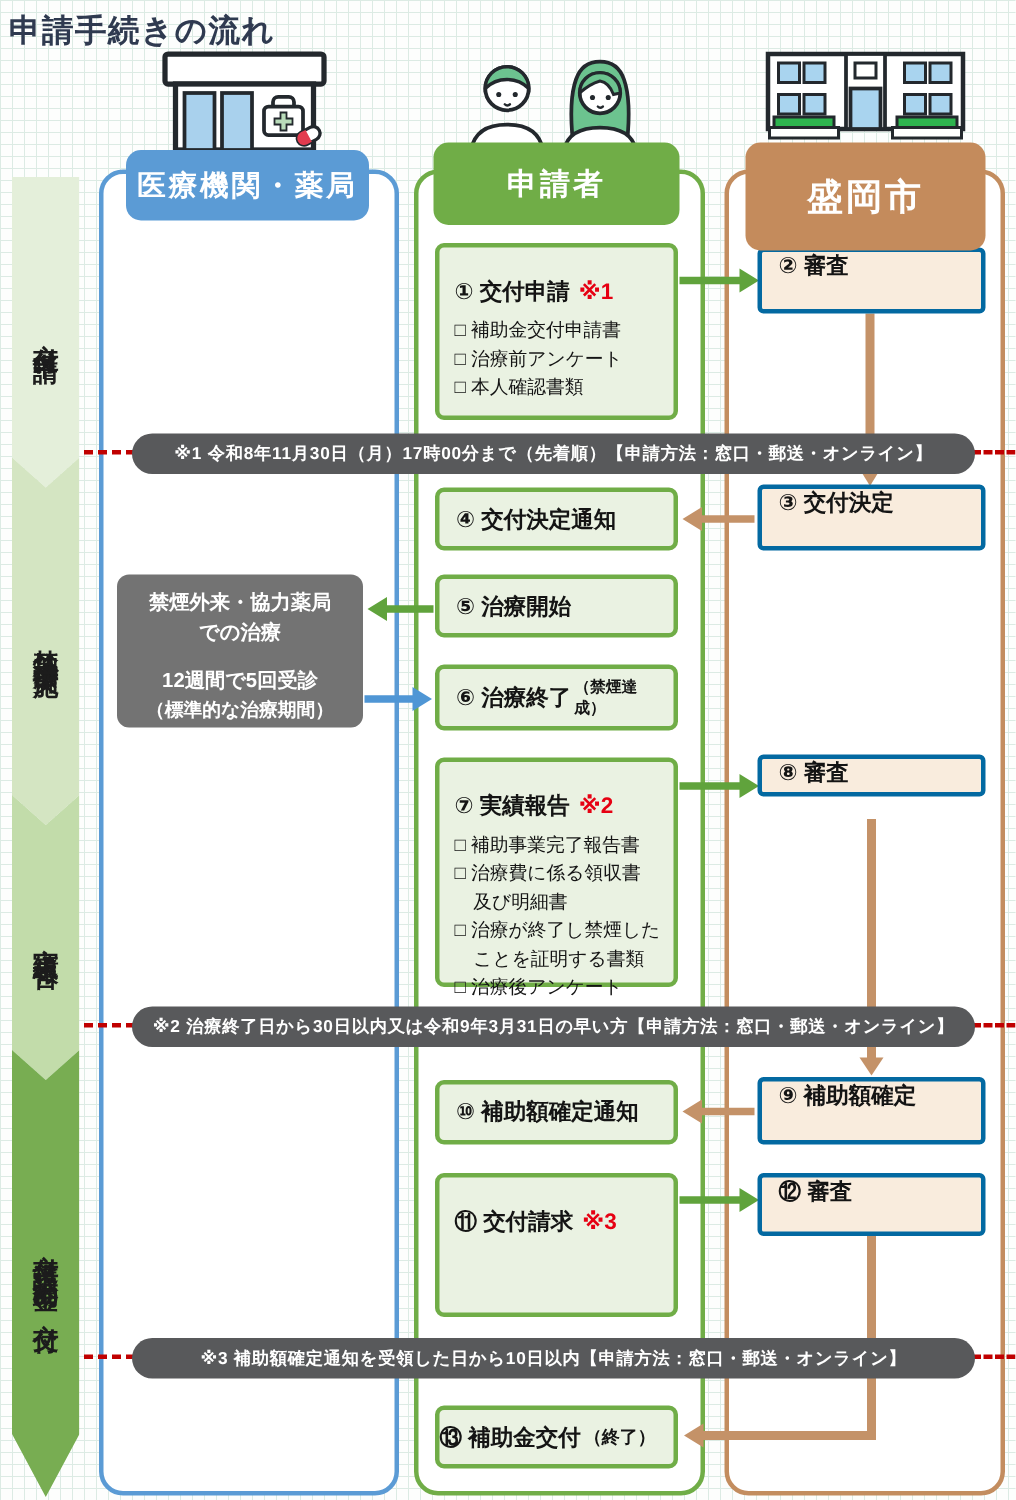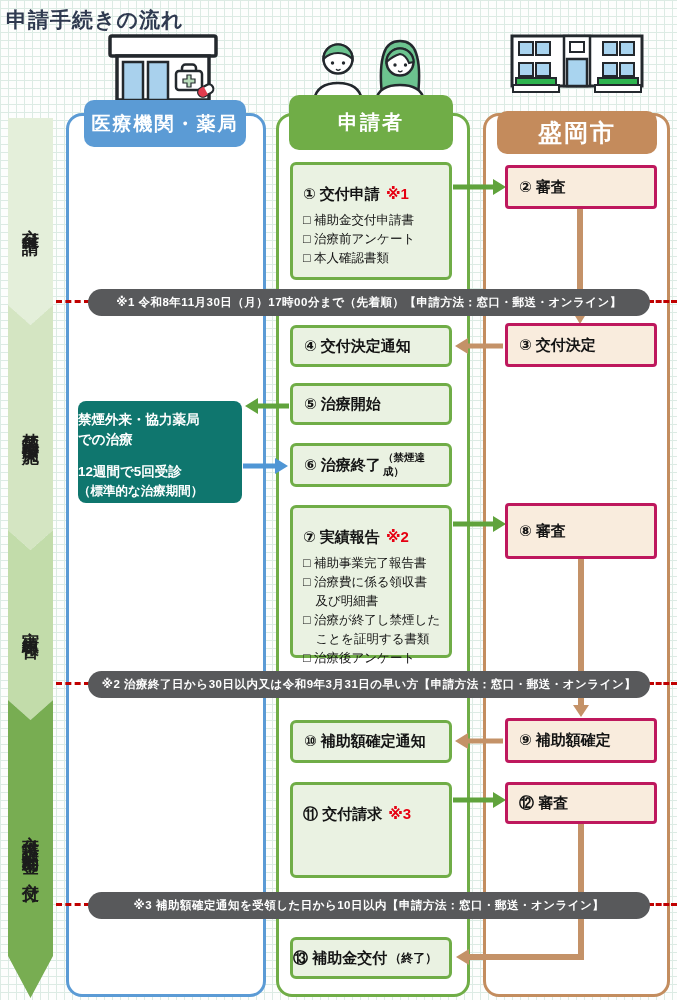--- a/index.html
+++ b/index.html
@@ -25,21 +25,21 @@
   .col-green { left: 276px; top: 113px; width: 194px; height: 884px; border: 3px solid #70ad47; }
   .col-tan   { left: 483px; top: 113px; width: 187px; height: 884px; border: 3px solid #c38d5f; }
   
   .colhead {
     position: absolute; z-index: 15; color: #fff; font-weight: bold;
     display: flex; align-items: center; justify-content: center;
     border-radius: 10px; letter-spacing: 2px;
   }
   .h-med  { left: 84px;  top: 100px; width: 162px; height: 47px; font-size: 19px; background: #5b9bd5; }
   .h-app  { left: 289px; top: 95px;  width: 164px; height: 55px; font-size: 20px; background: #70ad47; }
-  .h-city { left: 497px; top: 95px;  width: 160px; height: 43px; font-size: 24px; background: #c48b5c; margin-top: 16px; }
+  .h-city { left: 497px; top: 95px;  width: 160px; height: 72px; font-size: 24px; background: #c48b5c; }
   .colicon { position: absolute; z-index: 14; }
   #icon-pharmacy { left: 106px; top: 33px; }
   #icon-people   { left: 300px; top: 25px; }
   #icon-building { left: 504px; top: 32px; }
   
   .seg {
     position: absolute; left: 8px; width: 45px; z-index: 2;
     display: flex; align-items: center; justify-content: center;
   }
   .seg span {
@@ -55,48 +55,48 @@
   .seg4 { top: 700px; height: 298px; background: #78ad52;
     clip-path: polygon(0 0, 50% 20px, 100% 0, 100% calc(100% - 42px), 50% 100%, 0 calc(100% - 42px)); }
   
   .gbox {
     position: absolute; left: 290px; width: 162px; z-index: 10;
     background: #eaf2e2; border: 3px solid #70ad47; border-radius: 6px;
     color: #141414;
   }
   .tbox {
     position: absolute; left: 505px; width: 152px; z-index: 10;
-    background: #f9ecdd; border: 3px solid #be185d; border-radius: 4px;
-    display: flex; align-items: center; padding: 0 11px; color: #141414;
+    background: #f9ecdd; border: 3px solid #0369a1; border-radius: 4px;
+    display: flex; align-items: flex-start; padding: 0 11px; color: #141414;
   }
   .rowbox { display: flex; align-items: center; padding: 0 11px; }
   .btitle { font-size: 15px; font-weight: bold; white-space: nowrap; }
   .note { color: #e60012; font-weight: bold; font-size: 15px; margin-left: 6px; }
   .suffix { font-size: 10.5px; font-weight: bold; margin-left: 2px; }
   .listbox { padding: 20px 6px 6px 10px; }
   .check { font-size: 12.5px; line-height: 1.52; margin-top: 7px; }
   .check div { white-space: nowrap; }
   #box1  { top: 162px; height: 118px; }
   #box4  { top: 325px; height: 42px; }
   #box5  { top: 383px; height: 42px; }
   #box6  { top: 443px; height: 44px; }
   #box7  { top: 505px; height: 153px; }
   #box10 { top: 720px; height: 43px; }
   #box11 { top: 782px; height: 96px; }
   #box13 { top: 937px; height: 42px; justify-content: flex-start; display:flex; align-items:center; }
   #box2  { top: 165px; height: 44px; }
   #box3  { top: 323px; height: 44px; }
-  #box8  { top: 503px; height: 56px; }
+  #box8  { top: 503px; height: 28px; }
   #box9  { top: 718px; height: 45px; }
   #box12 { top: 782px; height: 42px; }
   
   .treatbox {
-    position: absolute; left: 78px; top: 401px; width: 164px; height: 102px;
-    background: #0f766e; border-radius: 8px; z-index: 10;
-    color: #fff; font-weight: bold; 
+    position: absolute; left: 78px; top: 383px; width: 164px; height: 102px;
+    background: #737373; border-radius: 8px; z-index: 10;
+    color: #fff; font-weight: bold; text-align: center;
     padding-top: 9px; font-size: 13.5px; line-height: 1.45;
   }
   .treatbox .small { font-size: 12.5px; }
   .treat-gap { height: 13px; }
   
   .banner {
     position: absolute; left: 88px; width: 562px; height: 27px; z-index: 30;
     background: #58595b; border-radius: 14px; color: #fff; font-weight: bold;
     font-size: 11.5px; display: flex; align-items: center; justify-content: center;
     white-space: nowrap; letter-spacing: 0.5px;

